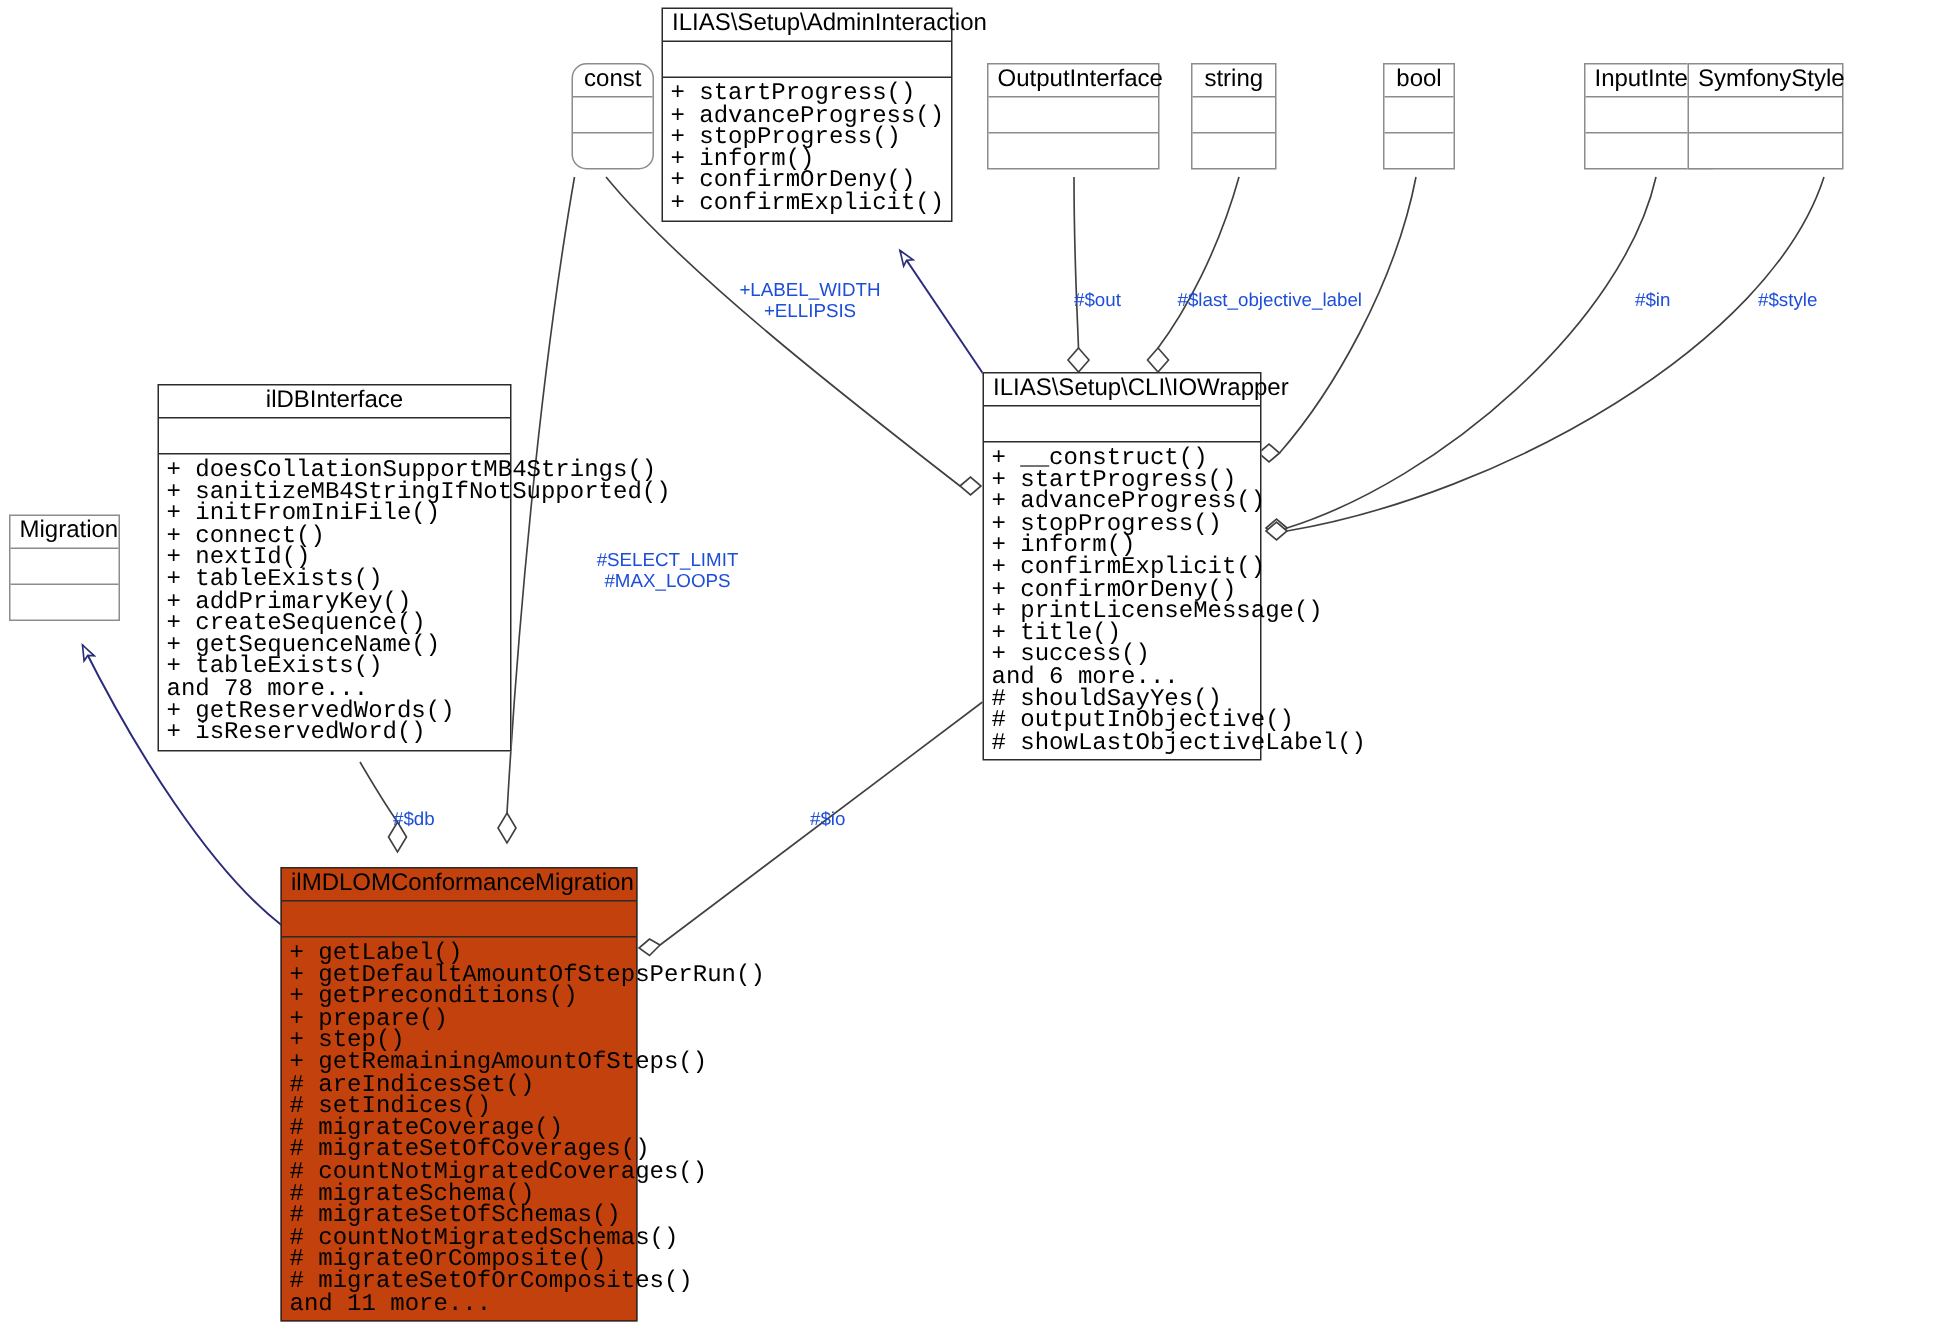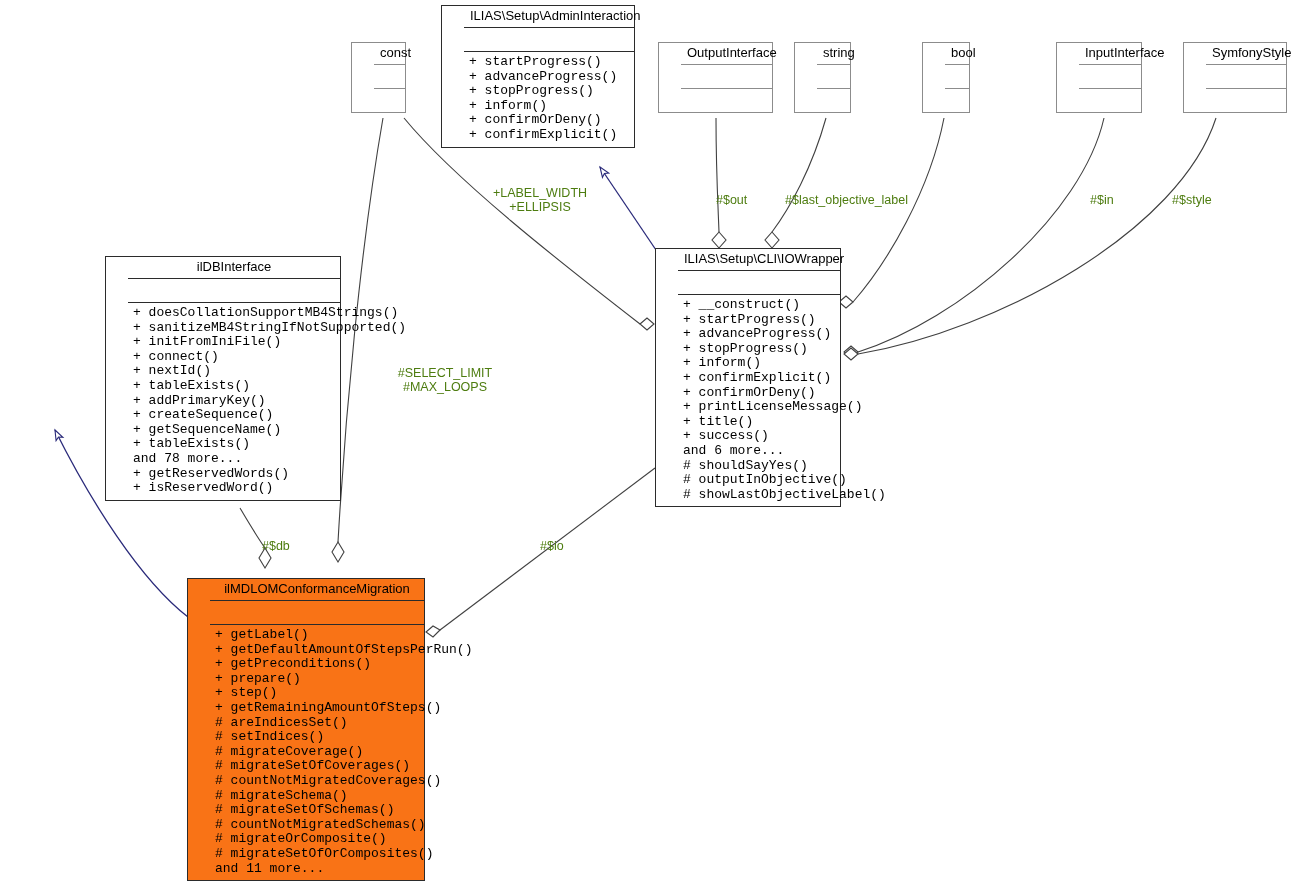--- a/index.html
+++ b/index.html
@@ -19,29 +19,28 @@
     position: absolute;
     left: 0; top: 0;
     width: 1292px;
     height: 896px;
   }
   .umlbox {
     position: absolute;
     box-sizing: border-box;
     background: #ffffff;
     border: 1px solid #8c8c8c;
-    font-size: 13px;
+    font-size: 16px;
     color: #000000;
-    padding-left: 22px;
   }
   .umlbox.strong {
     border: 1px solid #2b2b2b;
   }
   .umlbox.filled {
-    background: #f97316;
+    background: #c2410c;
     border: 1px solid #2b2b2b;
   }
   .uml-title {
     text-align: center;
     padding: 3px 6px 4px 6px;
     white-space: nowrap;
     line-height: 14px;
   }
   .uml-sep {
     border-top: 1px solid #8c8c8c;
@@ -56,21 +55,21 @@
   }
   .uml-ops {
     padding: 3px 5px 4px 5px;
     line-height: 14.6px;
     white-space: nowrap;
   }
   .uml-ops div { white-space: nowrap; }
   .edge-label {
     position: absolute;
     font-size: 12.5px;
-    color: #4d7c0f;
+    color: #1d4ed8;
     line-height: 14px;
     white-space: nowrap;
   }
   .edge-label.center { text-align: center; }
 </style>
 </head>
 <body>
 
 <div id="canvas">
 
@@ -141,21 +140,21 @@
     <div class="uml-sep uml-ops">
       <div>+ startProgress()</div>
       <div>+ advanceProgress()</div>
       <div>+ stopProgress()</div>
       <div>+ inform()</div>
       <div>+ confirmOrDeny()</div>
       <div>+ confirmExplicit()</div>
     </div>
   </div>
 
-  <div class="umlbox" style="left:351px; top:42px; width:55px;">
+  <div class="umlbox" style="left:381px; top:42px; width:55px;border-radius:10px;">
     <div class="uml-title">const</div>
     <div class="uml-sep uml-attrs"></div>
     <div class="uml-sep uml-attrs"></div>
   </div>
 
   <div class="umlbox" style="left:658px; top:42px; width:115px;">
     <div class="uml-title">OutputInterface</div>
     <div class="uml-sep uml-attrs"></div>
     <div class="uml-sep uml-attrs"></div>
   </div>
@@ -171,21 +170,21 @@
     <div class="uml-sep uml-attrs"></div>
     <div class="uml-sep uml-attrs"></div>
   </div>
 
   <div class="umlbox" style="left:1056px; top:42px; width:86px;">
     <div class="uml-title">InputInterface</div>
     <div class="uml-sep uml-attrs"></div>
     <div class="uml-sep uml-attrs"></div>
   </div>
 
-  <div class="umlbox" style="left:1183px; top:42px; width:104px;">
+  <div class="umlbox" style="left:1125px; top:42px; width:104px;">
     <div class="uml-title">SymfonyStyle</div>
     <div class="uml-sep uml-attrs"></div>
     <div class="uml-sep uml-attrs"></div>
   </div>
 
   <div class="umlbox strong" style="left:655px; top:248px; width:186px;">
     <div class="uml-title">ILIAS\Setup\CLI\IOWrapper</div>
     <div class="uml-sep uml-attrs"></div>
     <div class="uml-sep uml-ops">
       <div>+ __construct()</div>
@@ -218,20 +217,25 @@
       <div>+ addPrimaryKey()</div>
       <div>+ createSequence()</div>
       <div>+ getSequenceName()</div>
       <div>+ tableExists()</div>
       <div>and 78 more...</div>
       <div>+ getReservedWords()</div>
       <div>+ isReservedWord()</div>
     </div>
   </div>
 
+  <div class="umlbox" style="left:6px; top:343px; width:74px;">
+    <div class="uml-title">Migration</div>
+    <div class="uml-sep uml-attrs"></div>
+    <div class="uml-sep uml-attrs"></div>
+  </div>
 
   <div class="umlbox filled" style="left:187px; top:578px; width:238px;">
     <div class="uml-title">ilMDLOMConformanceMigration</div>
     <div class="uml-sep uml-attrs"></div>
     <div class="uml-sep uml-ops">
       <div>+ getLabel()</div>
       <div>+ getDefaultAmountOfStepsPerRun()</div>
       <div>+ getPreconditions()</div>
       <div>+ prepare()</div>
       <div>+ step()</div>

